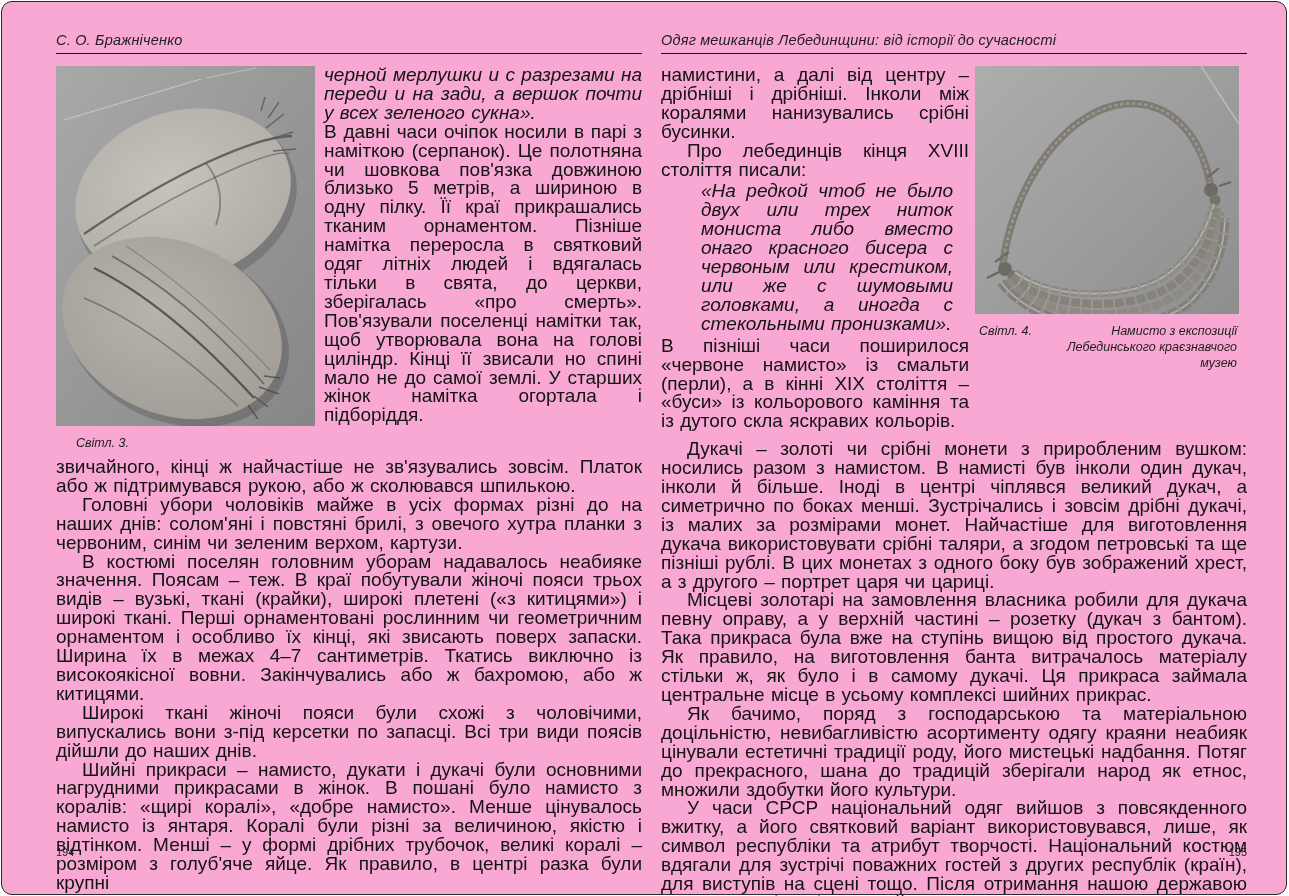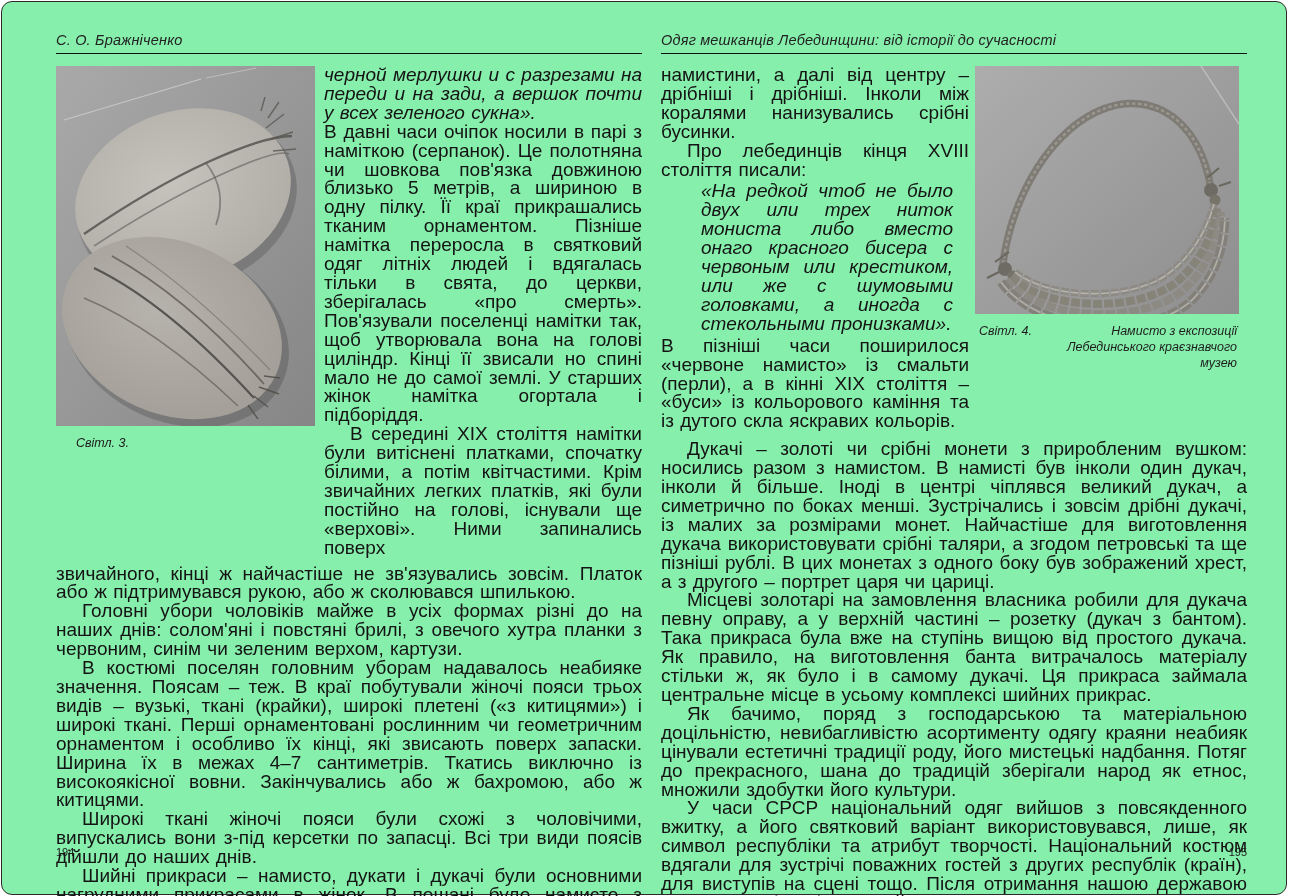--- a/index.html
+++ b/index.html
@@ -4,21 +4,21 @@
 <style>
   html,body{margin:0;padding:0;}
   body{
     width:1289px;height:896px;position:relative;overflow:hidden;
     background:#ffffff;
     font-family:"Liberation Sans", sans-serif;
     color:#141414;
   }
   .spread{
     position:absolute;left:1px;top:1px;width:1284px;height:892px;
-    border:1.6px solid #2b2b2b;border-radius:11px;background:#86efac;
+    border:1.6px solid #2b2b2b;border-radius:11px;background:#f9a8d4;
   }
   .page{position:absolute;top:0;height:100%;width:586px;}
   .page-left{left:54px;}
   .page-right{left:659px;}
   .running-head{
     position:absolute;top:0;left:0;right:0;height:52px;
     display:flex;align-items:flex-end;padding-bottom:5px;box-sizing:border-box;
     border-bottom:1.5px solid #111;
     font-style:italic;font-size:14.5px;color:#222;letter-spacing:.2px;
   }
@@ -105,21 +105,20 @@
           <div class="caption cap-left">
             <span class="lab">Світл. 3.</span>
           </div>
         </div>
 
         <div class="gap9"></div>
 
         <div class="colcol">
           <p class="bp it">черной мерлушки и с разрезами на переди и на зади, а вершок почти у всех зеленого сукна».</p>
           <p class="bp">В давні часи очіпок носили в парі з наміткою (серпанок). Це полотняна чи шовкова пов'язка довжиною близько 5 метрів, а шириною в одну пілку. Її краї прикрашались тканим орнаментом. Пізніше намітка переросла в святковий одяг літніх людей і вдягалась тільки в свята, до церкви, зберігалась «про смерть». Пов'язували поселенці намітки так, щоб утворювала вона на голові циліндр. Кінці її звисали но спині мало не до самої землі. У старших жінок намітка огортала і підборіддя.</p>
-          <p class="bp indent">В середині XIX століття намітки були витіснені платками, спочатку білими, а потім квітчастими. Крім звичайних легких платків, які були постійно на голові, існували ще «верхові». Ними запинались поверх</p>
         </div>
       </div>
 
       <div class="fulltext-left">
         <p class="bp">звичайного, кінці ж найчастіше не зв'язувались зовсім. Платок або ж підтримувався рукою, або ж сколювався шпилькою.</p>
         <p class="bp indent">Головні убори чоловіків майже в усіх формах різні до на наших днів: солом'яні і повстяні брилі, з овечого хутра планки з червоним, синім чи зеленим верхом, картузи.</p>
         <p class="bp indent">В костюмі поселян головним уборам надавалось неабияке значення. Поясам – теж. В краї побутували жіночі пояси трьох видів – вузькі, ткані (крайки), широкі плетені («з китицями») і широкі ткані. Перші орнаментовані рослинним чи геометричним орнаментом і особливо їх кінці, які звисають поверх запаски. Ширина їх в межах 4–7 сантиметрів. Ткатись виключно із високоякісної вовни. Закінчувались або ж бахромою, або ж китицями.</p>
         <p class="bp indent">Широкі ткані жіночі пояси були схожі з чоловічими, випускались вони з-під керсетки по запасці. Всі три види поясів дійшли до наших днів.</p>
         <p class="bp indent">Шийні прикраси – намисто, дукати і дукачі були основними нагрудними прикрасами в жінок. В пошані було намисто з коралів: «щирі коралі», «добре намисто». Менше цінувалось намисто із янтаря. Коралі були різні за величиною, якістю і відтінком. Менші – у формі дрібних трубочок, великі коралі – розміром з голуб'яче яйце. Як правило, в центрі разка були крупні</p>
       </div>

